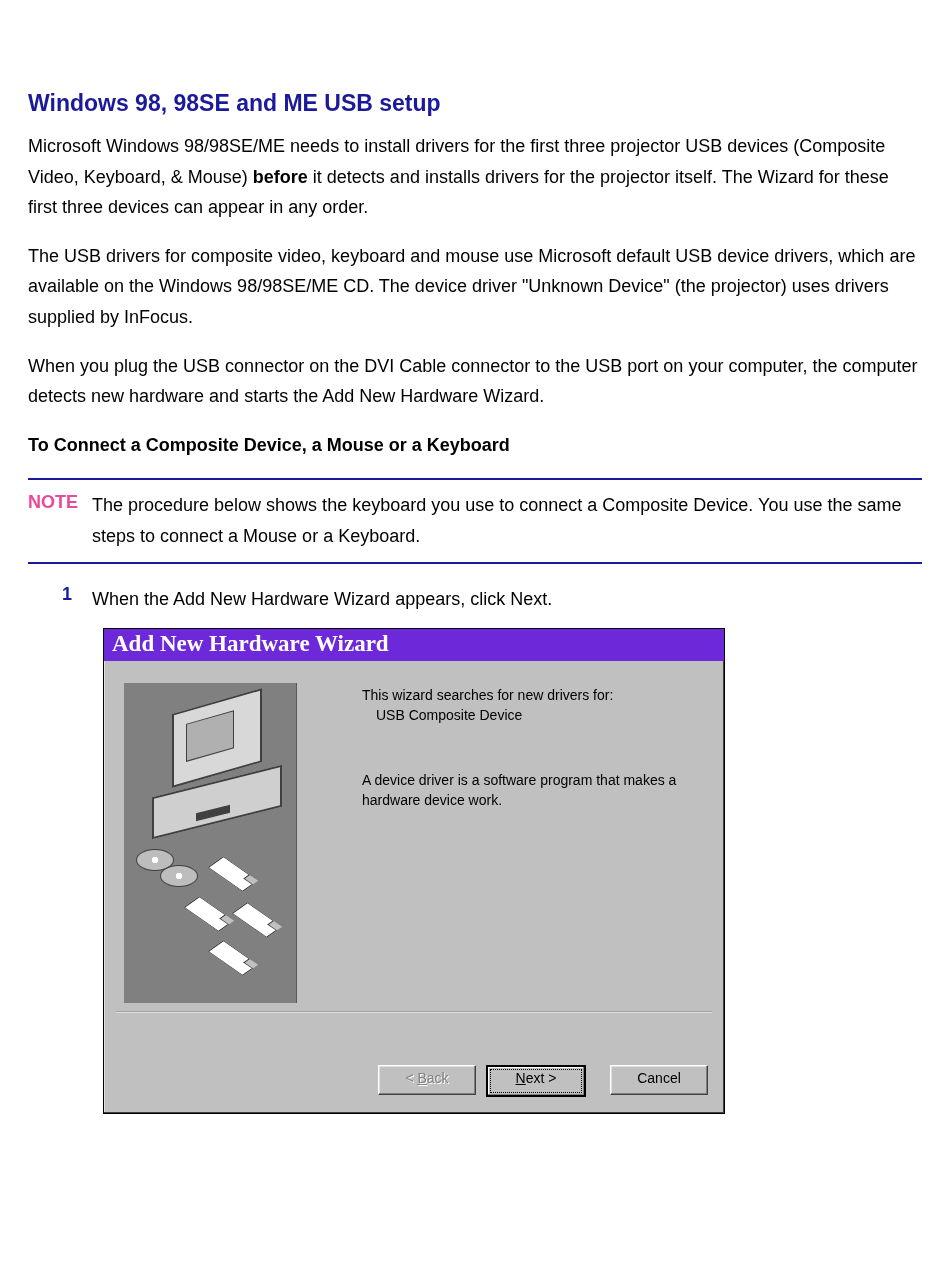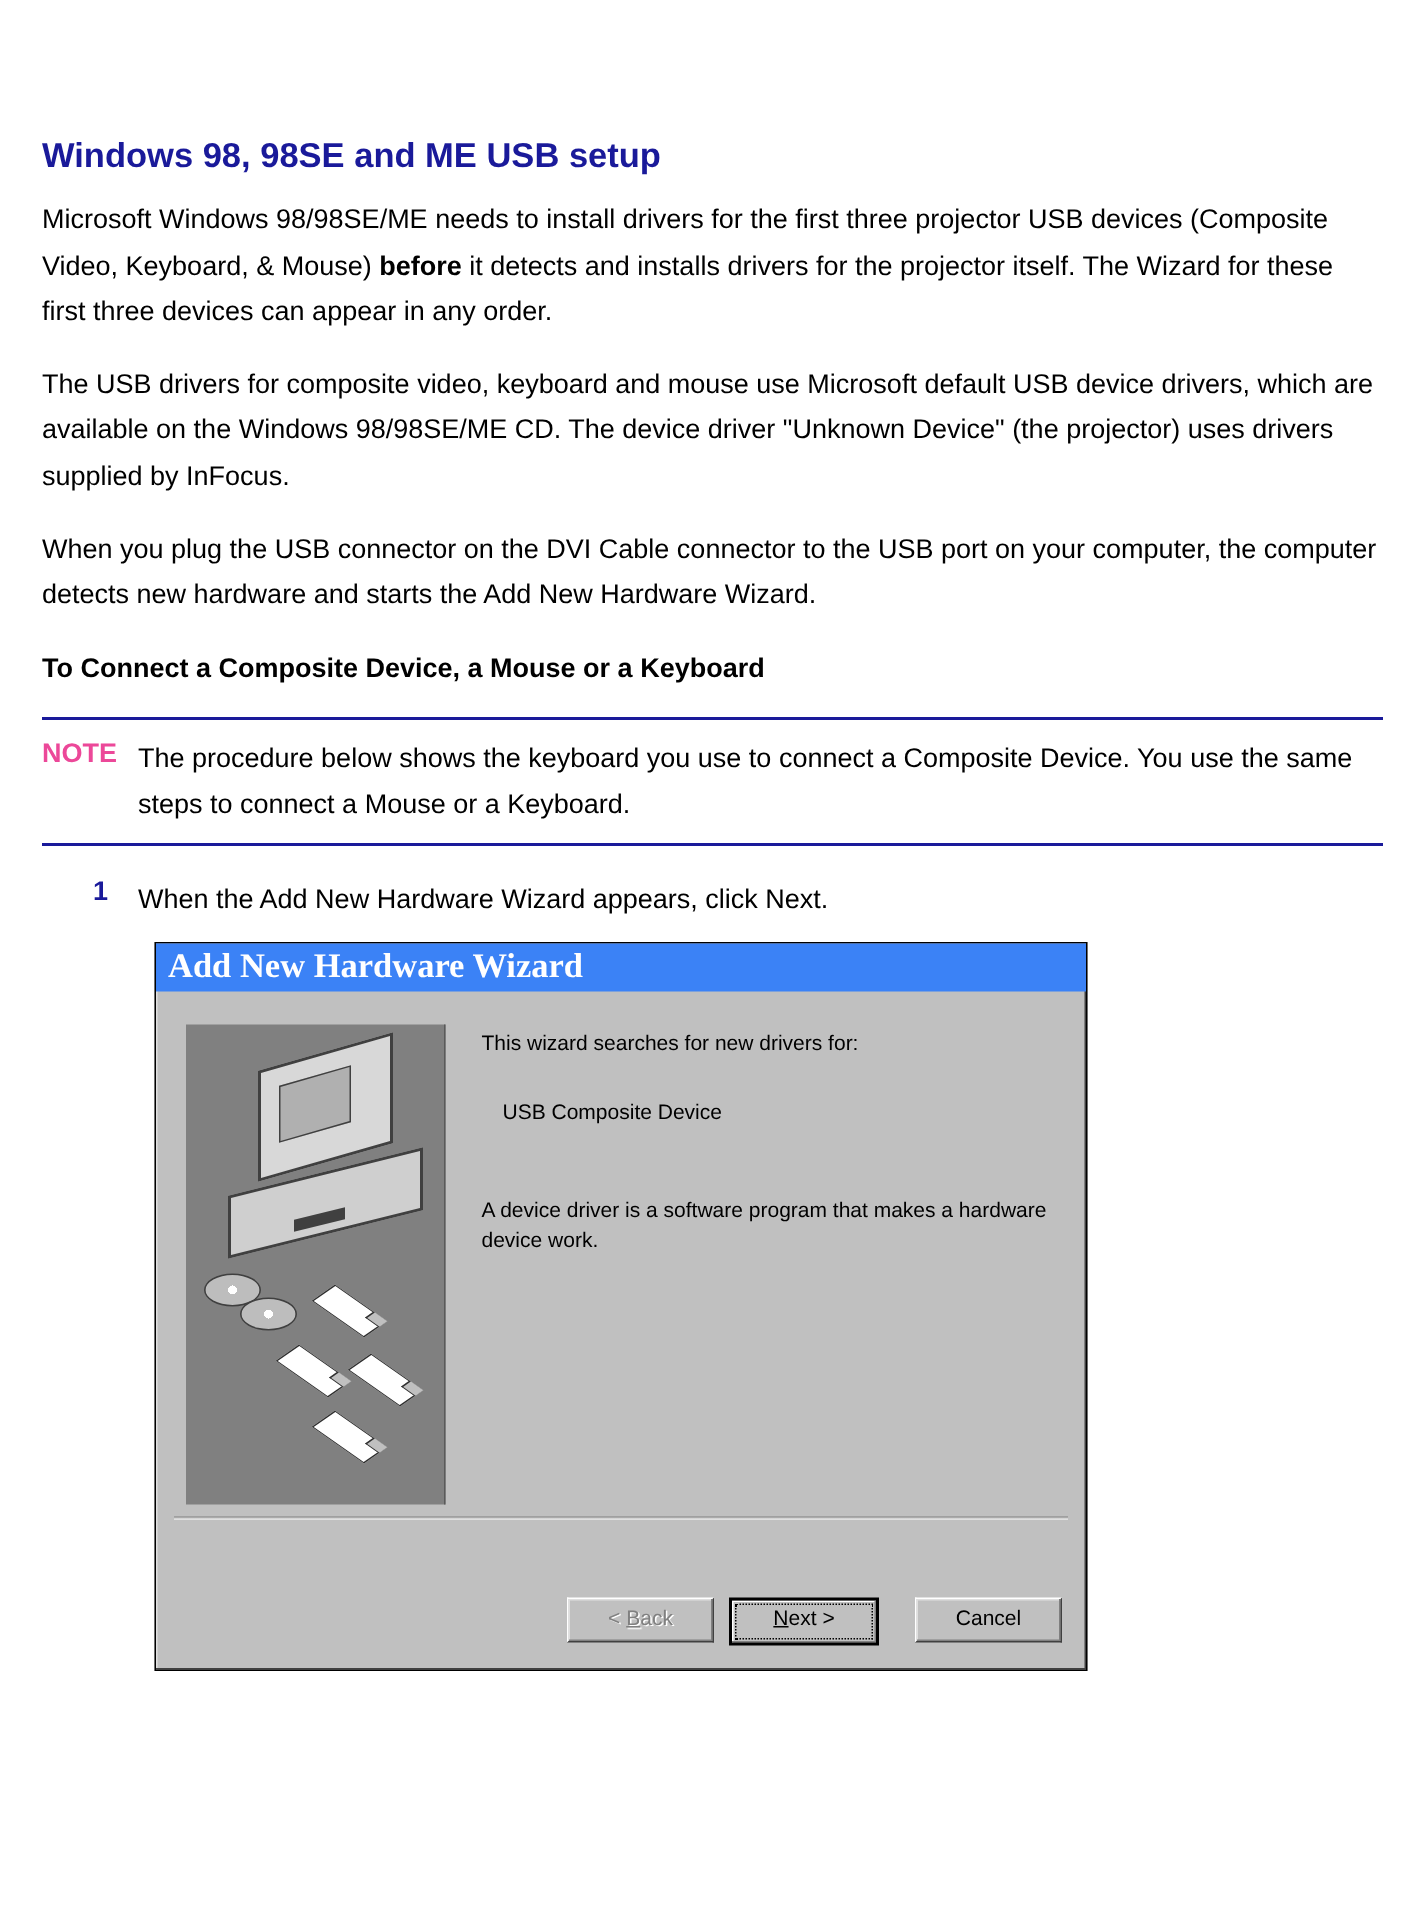--- a/index.html
+++ b/index.html
@@ -72,48 +72,48 @@
   .wizard {
     width: 620px;
     background: #c0c0c0;
     border: 1px solid #000;
     box-shadow: inset -1px -1px 0 #404040, inset 1px 1px 0 #dfdfdf;
     font-family: "MS Sans Serif", Tahoma, Arial, sans-serif;
     font-size: 14px;
     color: #000;
   }
   .wiz-title {
-    background: #3b82f6;
+    background: #6d28d9;
     color: #fff;
     font-family: Georgia, "Times New Roman", serif;
     font-size: 23px;
     font-weight: bold;
     padding: 2px 8px 4px 8px;
   }
   .wiz-body {
     display: flex;
     padding: 22px 20px 8px 20px;
     min-height: 320px;
+    gap: 41px;
   }
   .wiz-art {
     width: 172px;
     height: 320px;
     background: #808080;
     flex: none;
     position: relative;
     overflow: hidden;
     border-right: 1px solid #5a5a5a;
   }
   .wiz-content {
     padding-left: 24px;
     padding-top: 2px;
     line-height: 1.45;
   }
   .wiz-device {
-    margin-top: 26px;
     padding-left: 14px;
   }
   .wiz-desc {
     margin-top: 44px;
   }
   .wiz-sep {
     margin: 0 12px;
     height: 2px;
     background: linear-gradient(#808080, #ffffff);
   }

